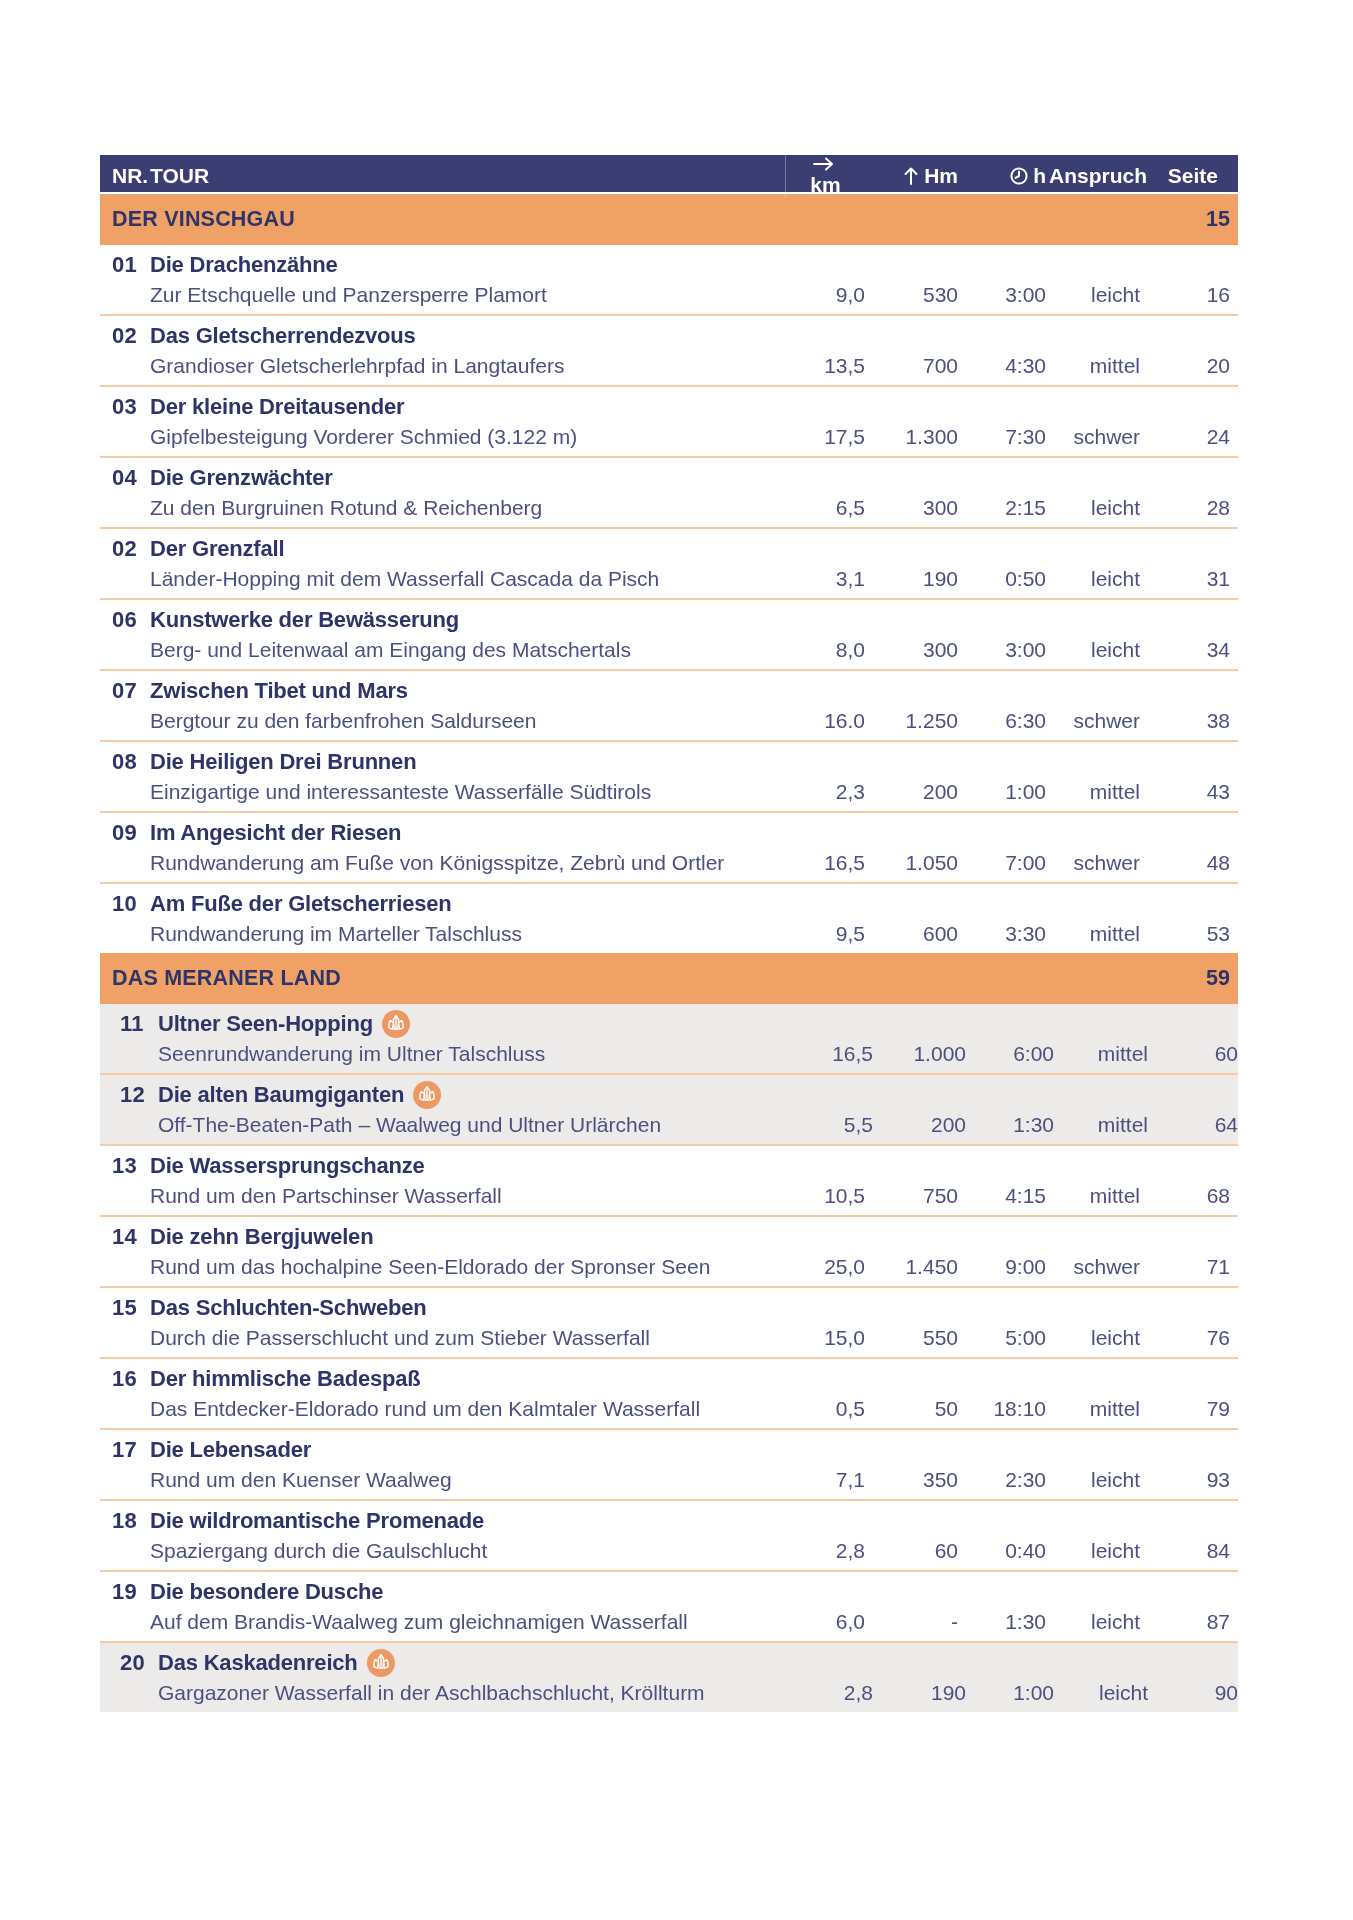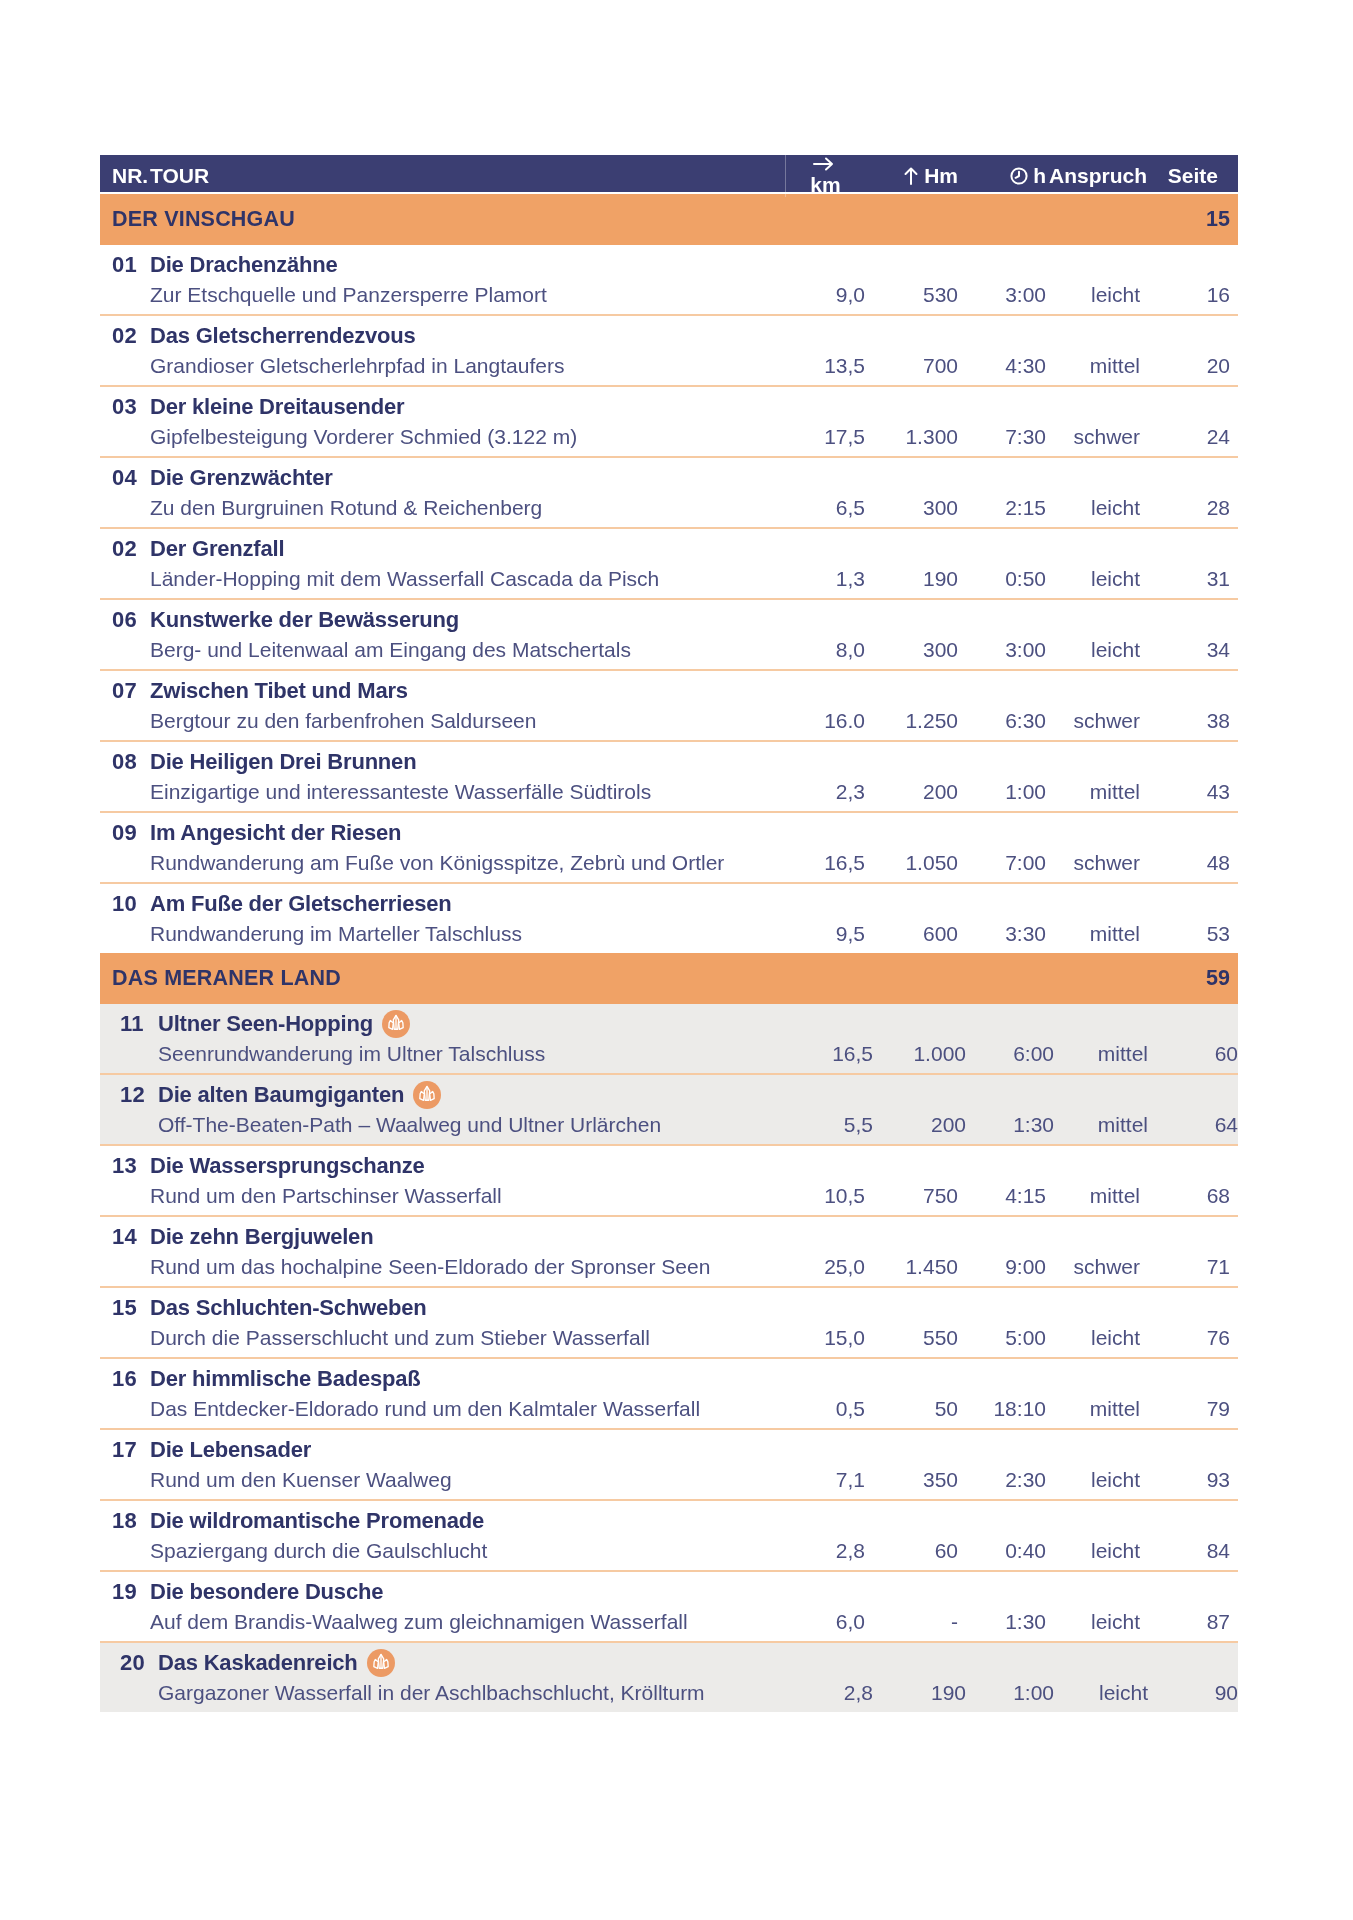--- a/index.html
+++ b/index.html
@@ -210,21 +210,21 @@
     <div class="val v-seite">28</div>
   </div>
 
   <div class="tour cols">
     <div class="nr">02</div>
     <div class="title-cell">
       <span>Der Grenzfall</span>
 
     </div>
     <div class="subtitle">Länder-Hopping mit dem Wasserfall Cascada da Pisch</div>
-    <div class="val v-km">1,3</div>
+    <div class="val v-km">3,1</div>
     <div class="val v-hm">190</div>
     <div class="val v-h">0:50</div>
     <div class="val v-ansp">leicht</div>
     <div class="val v-seite">31</div>
   </div>
 
   <div class="tour cols">
     <div class="nr">06</div>
     <div class="title-cell">
       <span>Kunstwerke der Bewässerung</span>

